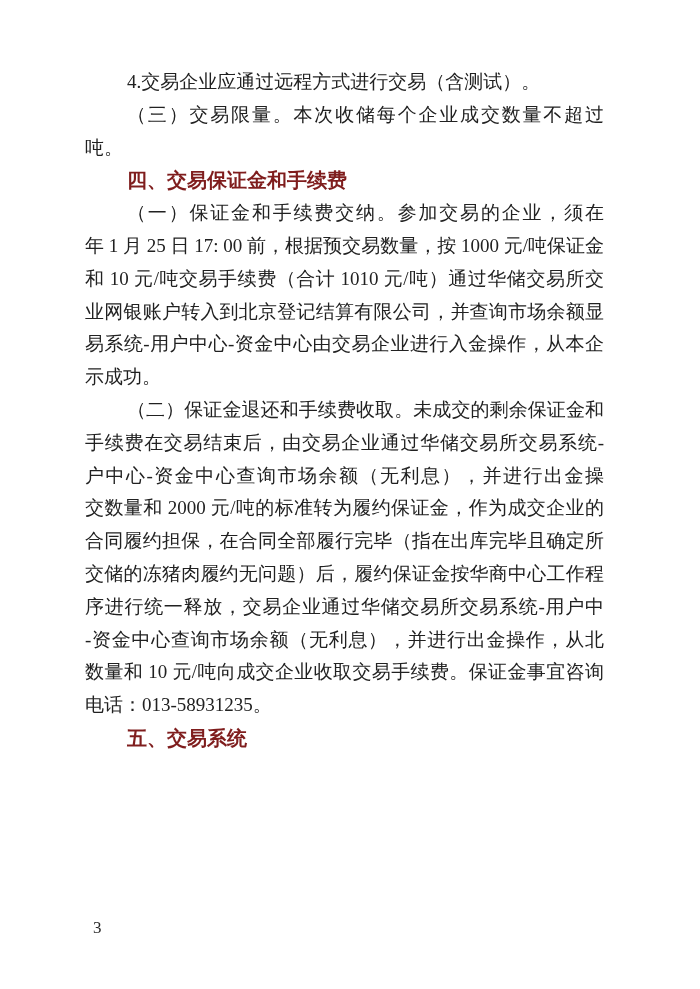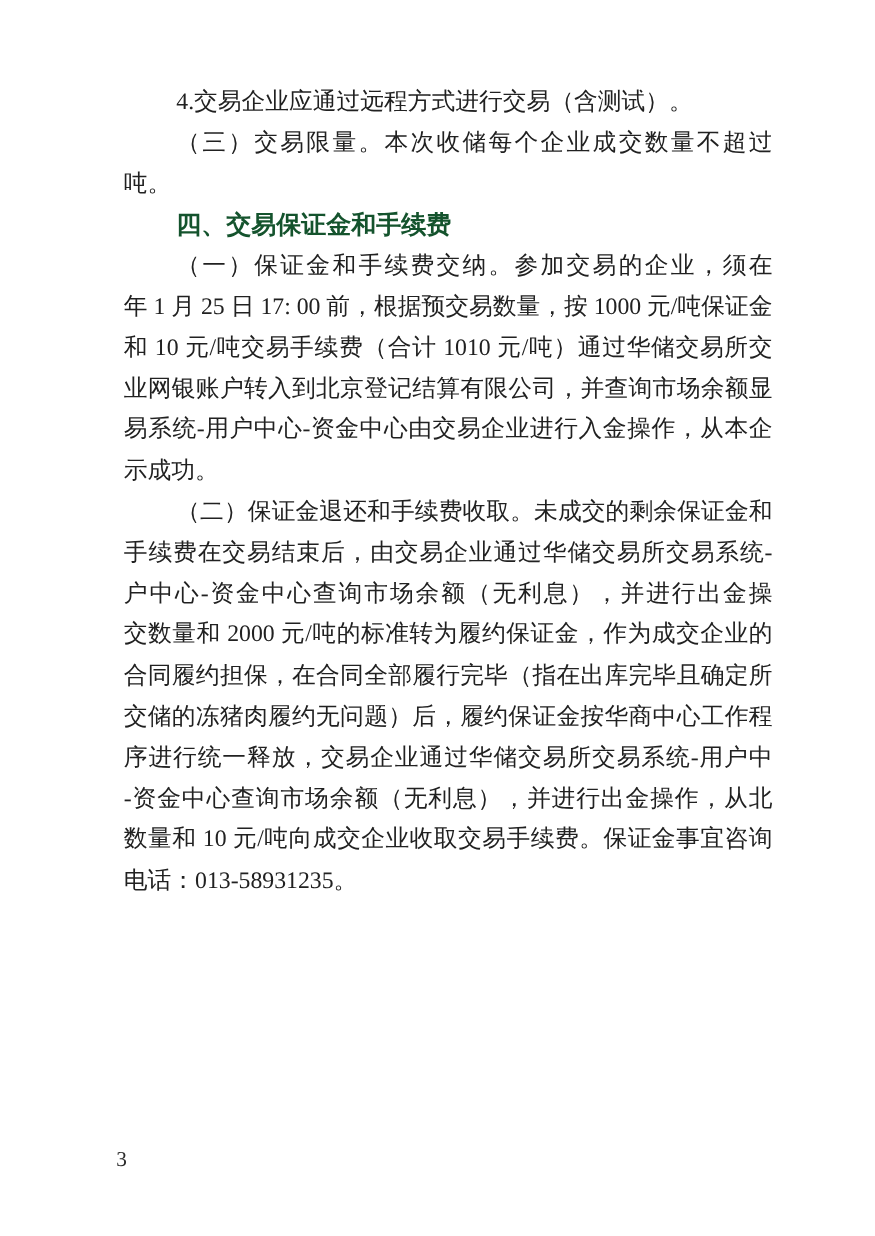--- a/index.html
+++ b/index.html
@@ -11,21 +11,21 @@
     position: relative;
     width: 700px;
     height: 989px;
     background: #ffffff;
     overflow: hidden;
     font-family: "Liberation Serif", "DejaVu Serif", serif;
     color: #212121;
   }
   .text-area {
     position: absolute;
-    left: 99px;
+    left: 85px;
     top: 66px;
     width: 519px;
   }
   .line {
     height: 32.8px;
     line-height: 32.8px;
     font-size: 19px;
     overflow: hidden;
     white-space: normal;
   }
@@ -33,21 +33,21 @@
     text-indent: 42px;
   }
   .line.justify {
     text-align: justify;
     text-align-last: justify;
   }
   .line.bold {
     font-weight: 700;
     font-size: 20px;
     font-family: "Liberation Sans", "DejaVu Sans", sans-serif;
-    color: #14532d;
+    color: #7f1d1d;
   }
   .page-number {
     position: absolute;
     left: 93px;
     top: 918px;
     font-size: 17px;
     line-height: 20px;
     color: #2a2a2a;
     font-family: "Liberation Serif", "DejaVu Serif", serif;
   }
@@ -70,15 +70,16 @@
       <div class="line indent justify">（二）保证金退还和手续费收取。未成交的剩余保证金和</div>
       <div class="line justify">手续费在交易结束后，由交易企业通过华储交易所交易系统-用</div>
       <div class="line justify">户中心-资金中心查询市场余额（无利息），并进行出金操作，</div>
       <div class="line justify">交数量和 2000 元/吨的标准转为履约保证金，作为成交企业的</div>
       <div class="line justify">合同履约担保，在合同全部履行完毕（指在出库完毕且确定所</div>
       <div class="line justify">交储的冻猪肉履约无问题）后，履约保证金按华商中心工作程</div>
       <div class="line justify">序进行统一释放，交易企业通过华储交易所交易系统-用户中心</div>
       <div class="line justify">-资金中心查询市场余额（无利息），并进行出金操作，从北京</div>
       <div class="line justify">数量和 10 元/吨向成交企业收取交易手续费。保证金事宜咨询</div>
       <div class="line">电话：013-58931235。</div>
+      <div class="line indent bold">五、交易系统</div>
     </div>
   <div class="page-number">3</div>
 </div>
 
 </body></html>

